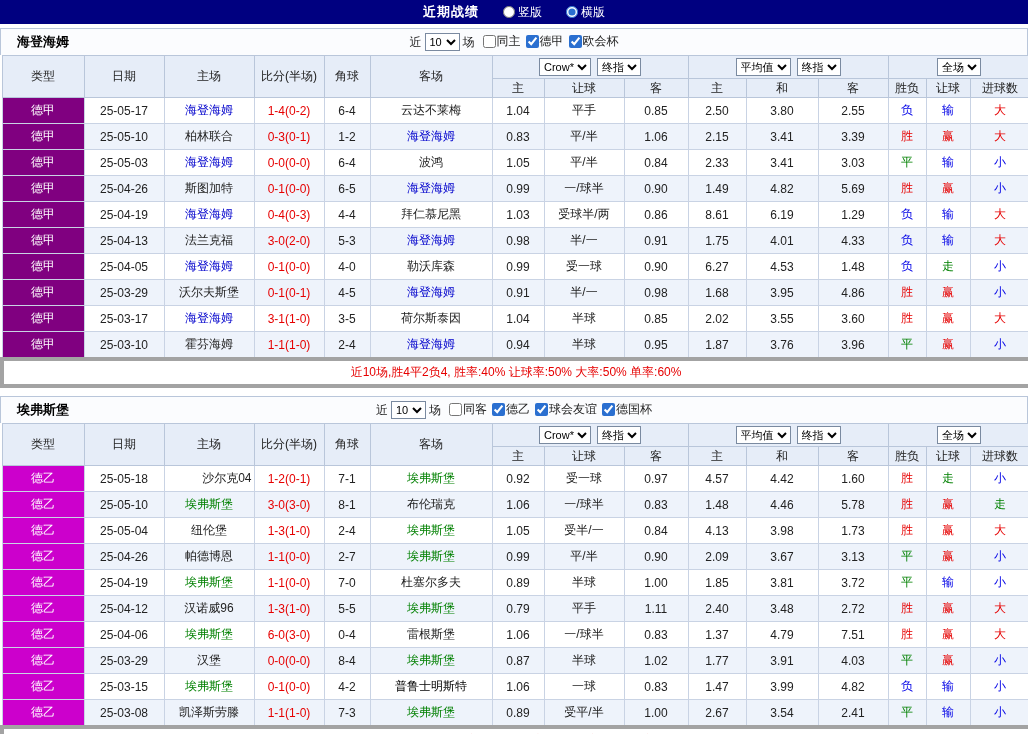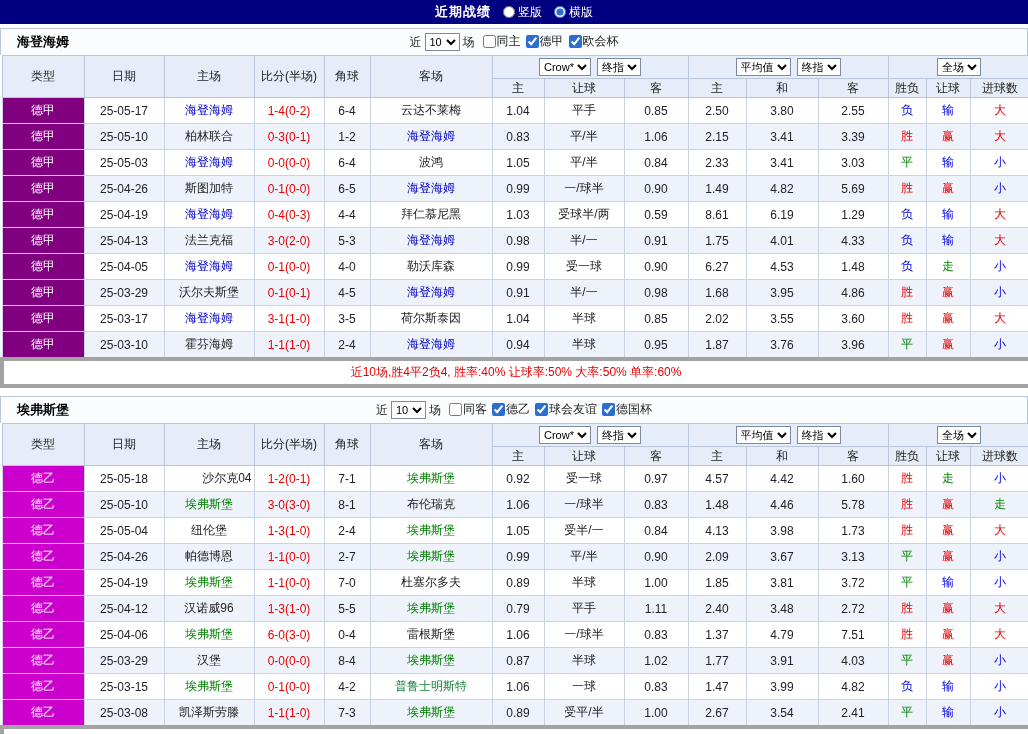--- a/index.html
+++ b/index.html
@@ -1,20 +1,20 @@
 <!DOCTYPE html>
 <html><head>
 <meta charset="utf-8">
 <style>
   html,body{margin:0;padding:0;background:#fff;}
   body{font-family:"Liberation Sans",sans-serif;font-size:12px;color:#222;}
   .page{width:1028px;height:734px;overflow:hidden;background:#fff;box-sizing:border-box;}
 
   
-  .topbar{height:24px;background:#000080;display:flex;align-items:center;justify-content:center;gap:12px;}
+  .topbar{height:24px;background:#000080;display:flex;align-items:center;justify-content:center;gap:24px;}
   .topbar .title{color:#fff;font-weight:bold;font-size:13px;letter-spacing:1px;}
   .topbar label{display:inline-flex;align-items:center;gap:3px;color:#fff;cursor:pointer;}
   .topbar input[type=radio]{width:12px;height:12px;margin:0;accent-color:#2a6fd0;}
 
   
   .block{margin-top:4px;}
   .block+.block{margin-top:8px;}
   .sec-header{position:relative;height:26px;border:1px solid #b9c6da;border-bottom:0;background:#fbfcfe;display:flex;align-items:center;justify-content:center;}
   .sec-header .team{position:absolute;left:16px;font-weight:bold;font-size:13px;color:#000;}
   .filters{display:flex;align-items:center;gap:3px;}
@@ -200,21 +200,21 @@
           </tr>
           <tr>
             <td class="type" style="background: rgb(128, 0, 128); color: rgb(255, 255, 255);">德甲</td>
             <td class="date">25-04-19</td>
             <td class="team" style="color: rgb(0, 0, 204);">海登海姆</td>
             <td class="score">0-4(0-3)</td>
             <td class="corner">4-4</td>
             <td class="team" style="color: rgb(34, 34, 34);">拜仁慕尼黑</td>
             <td class="odds">1.03</td>
             <td class="odds">受球半/两</td>
-            <td class="odds">0.59</td>
+            <td class="odds">0.86</td>
             <td class="odds">8.61</td>
             <td class="odds">6.19</td>
             <td class="odds">1.29</td>
             <td class="res" style="color: rgb(0, 0, 230);">负</td>
             <td class="res" style="color: rgb(0, 0, 230);">输</td>
             <td class="res" style="color: rgb(230, 0, 0);">大</td>
           </tr>
           <tr>
             <td class="type" style="background: rgb(128, 0, 128); color: rgb(255, 255, 255);">德甲</td>
             <td class="date">25-04-13</td>
@@ -523,21 +523,21 @@
             <td class="res" style="color: rgb(0, 128, 0);">平</td>
             <td class="res" style="color: rgb(230, 0, 0);">赢</td>
             <td class="res" style="color: rgb(0, 0, 230);">小</td>
           </tr>
           <tr>
             <td class="type" style="background: rgb(204, 0, 204); color: rgb(255, 255, 255);">德乙</td>
             <td class="date">25-03-15</td>
             <td class="team" style="color: rgb(0, 128, 0);">埃弗斯堡</td>
             <td class="score">0-1(0-0)</td>
             <td class="corner">4-2</td>
-            <td class="team" style="color: #15803d;">普鲁士明斯特</td>
+            <td class="team" style="color: #000000;">普鲁士明斯特</td>
             <td class="odds">1.06</td>
             <td class="odds">一球</td>
             <td class="odds">0.83</td>
             <td class="odds">1.47</td>
             <td class="odds">3.99</td>
             <td class="odds">4.82</td>
             <td class="res" style="color: rgb(0, 0, 230);">负</td>
             <td class="res" style="color: rgb(0, 0, 230);">输</td>
             <td class="res" style="color: rgb(0, 0, 230);">小</td>
           </tr>

